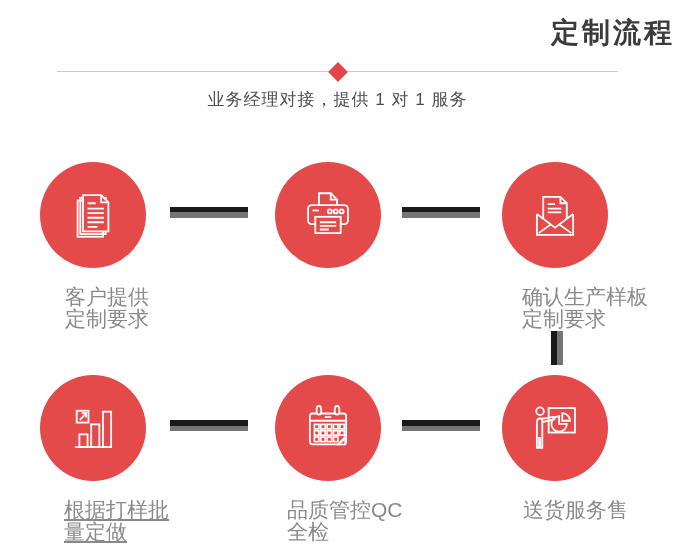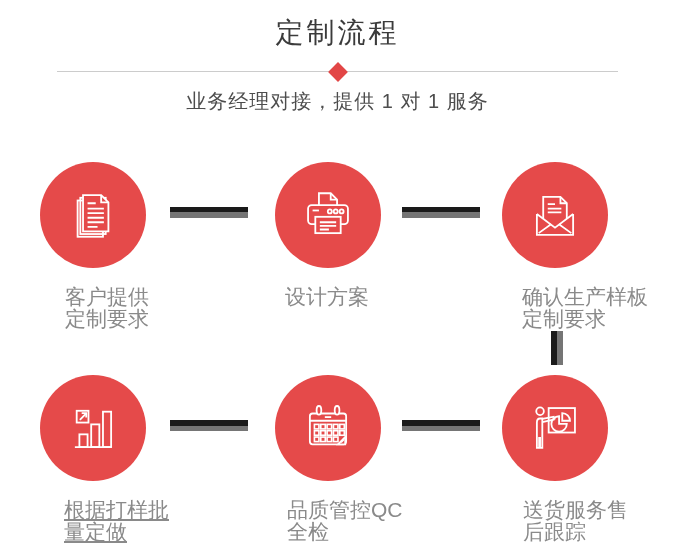--- a/index.html
+++ b/index.html
@@ -1,28 +1,28 @@
 <!DOCTYPE html>
 <html><head>
 <meta charset="utf-8">
 <style>
   html,body{margin:0;padding:0;background:#fff;}
   .page{
     position:relative;width:675px;height:550px;background:#ffffff;overflow:hidden;
     font-family:"Liberation Sans",sans-serif;
   }
   .title{
-    position:absolute;top:14px;left:0;width:675px;text-align:center;
-    font-size:28px;font-weight:normal;color:#3b3b3b;letter-spacing:3px;margin:0;
+    position:absolute;top:14px;left:0;width:675px;text-align:right;
+    font-size:28px;font-weight:bold;color:#3b3b3b;letter-spacing:3px;margin:0;
   }
   .divider{position:absolute;left:57px;top:71px;width:561px;height:1px;background:#cccccc;}
   .diamond{position:absolute;left:331px;top:65px;width:14px;height:14px;background:#e24646;transform:rotate(45deg);}
   .subtitle{
     position:absolute;top:88px;left:0;width:675px;text-align:center;margin:0;
-    font-size:20px;color:#4d4d4d;letter-spacing:1px;
+    font-size:17px;color:#4d4d4d;letter-spacing:1px;
   }
   .circle{
     position:absolute;width:106px;height:106px;border-radius:50%;background:#e54a4a;
     display:flex;align-items:center;justify-content:center;
   }
   .c1{left:40px;top:162px;} .c2{left:275px;top:162px;} .c3{left:502px;top:162px;}
   .c4{left:40px;top:375px;} .c5{left:275px;top:375px;} .c6{left:502px;top:375px;}
   .hbar{
     position:absolute;width:78px;height:11px;
     background:linear-gradient(to bottom,#1a1a1a 50%,#757575 50%);
@@ -151,32 +151,30 @@
   <div class="hbar h1b"></div>
   <div class="vbar"></div>
   <div class="hbar h2a"></div>
   <div class="hbar h2b"></div>
 
   <div class="label l1">
     <div>客户提供</div>
     <div>定制要求</div>
   </div>
   <div class="label l2">
-    <div>设计方案</div>
   </div>
   <div class="label l3">
     <div>确认生产样板</div>
     <div>定制要求</div>
   </div>
   <div class="label l4">
     <div>根据打样批</div>
     <div>量定做</div>
   </div>
   <div class="label l5">
     <div>品质管控QC</div>
     <div>全检</div>
   </div>
   <div class="label l6">
     <div>送货服务售</div>
-    <div>后跟踪</div>
   </div>
 
 </div>
 
 </body></html>

